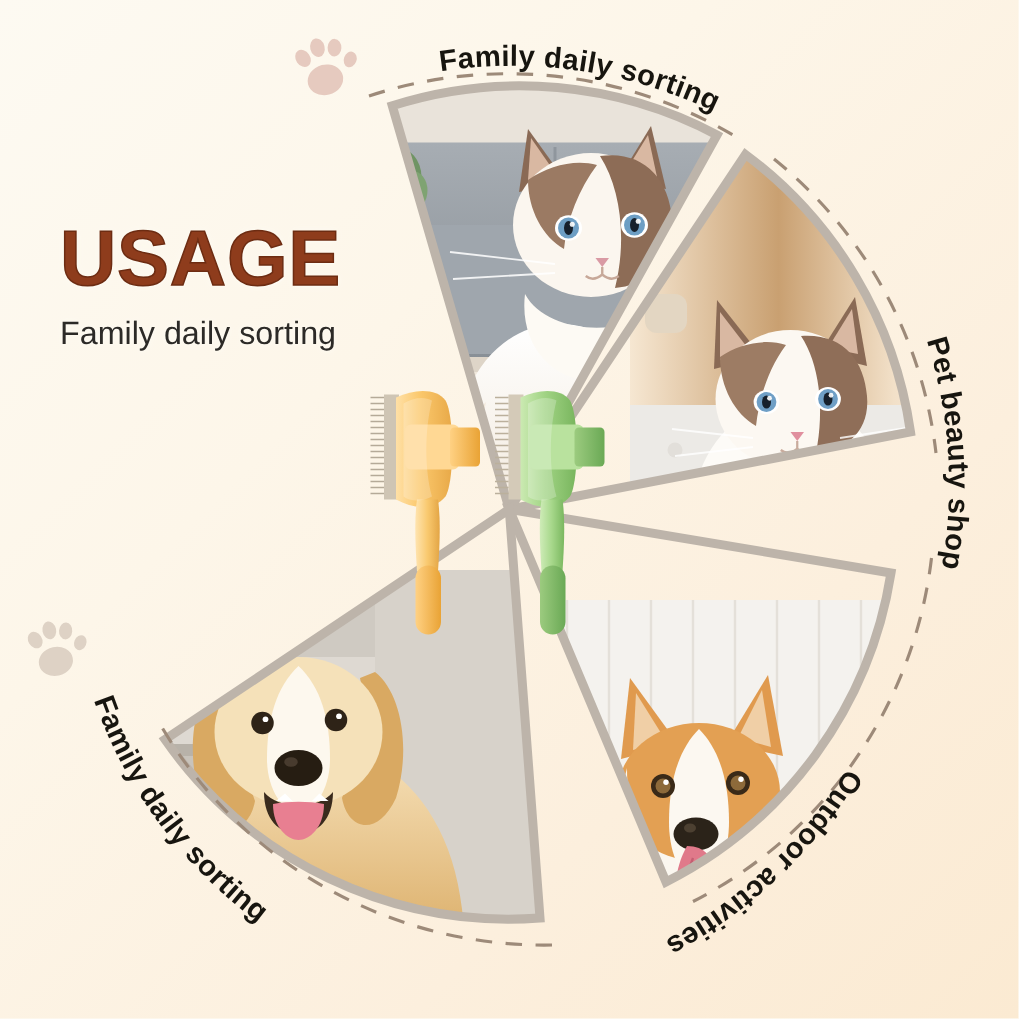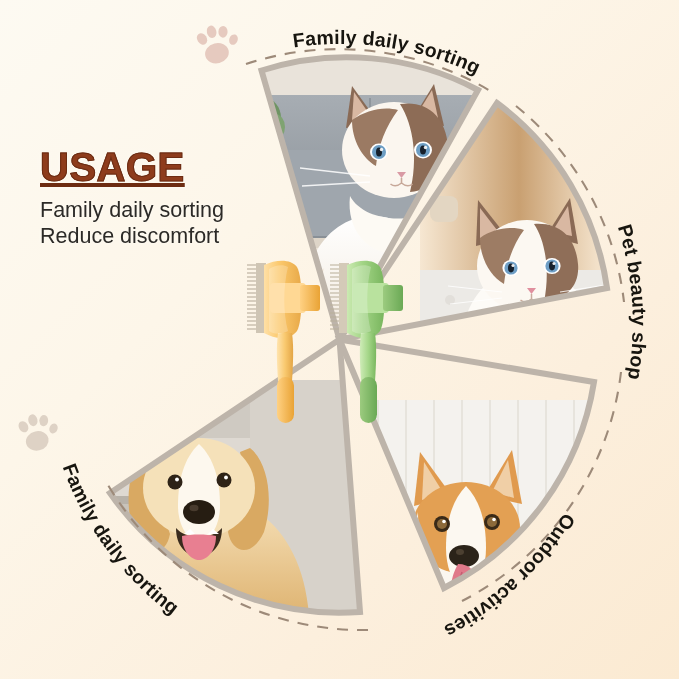--- a/index.html
+++ b/index.html
@@ -15,26 +15,25 @@
   }
   .layer{position:absolute;left:0;top:0;width:679px;height:679px;}
   svg.layer{display:block;}
 
   
   #headline{
     position:absolute;left:40px;top:148px;width:265px;
     z-index:40;
   }
   #headline .big{
-    font-size:40px;line-height:0.98;font-weight:700;
+    font-size:52px;line-height:0.98;font-weight:700;
     letter-spacing:0.5px;color:#8e3c1c;
     -webkit-text-stroke:1px #6d2c12;
     text-shadow:0 0 3px #fdfaf2,0 0 6px #fdfaf2,1px 1px 0 #fdfaf2;
     margin:0;
-    text-decoration:underline;
   }
   #headline .big span{display:block;white-space:nowrap;}
   #headline .sub{
     margin:10px 0 0 0;font-size:21.5px;line-height:1.22;
     color:#2c2a27;font-weight:400;white-space:nowrap;
     text-shadow:0 0 3px #fdfaf2,0 0 5px #fdfaf2;
   }
 
   
   .arc-text{font-size:19.5px;font-weight:700;fill:#17150f;
@@ -327,21 +326,20 @@
       <ellipse cx="37" cy="20" rx="4.6" ry="5.8" fill="#ded2c5" transform="rotate(34 37 20)"></ellipse>
     </g>
   </svg>
 
   <div id="headline">
     <h1 class="big">
       <span>USAGE</span>
     </h1>
     <p class="sub">
       <span>Family daily sorting</span><br>
-      <span>Reduce discomfort</span>
     </p>
   </div>
 
   <svg id="brushes" viewBox="0 0 170 192">
     <defs>
       <linearGradient id="orgBody" x1="0" y1="0" x2="1" y2="0">
         <stop offset="0" stop-color="#ffe0a6"></stop>
           <stop offset="0.42" stop-color="#fbc86c"></stop>
         <stop offset="1" stop-color="#e8a948"></stop>
       </linearGradient>

